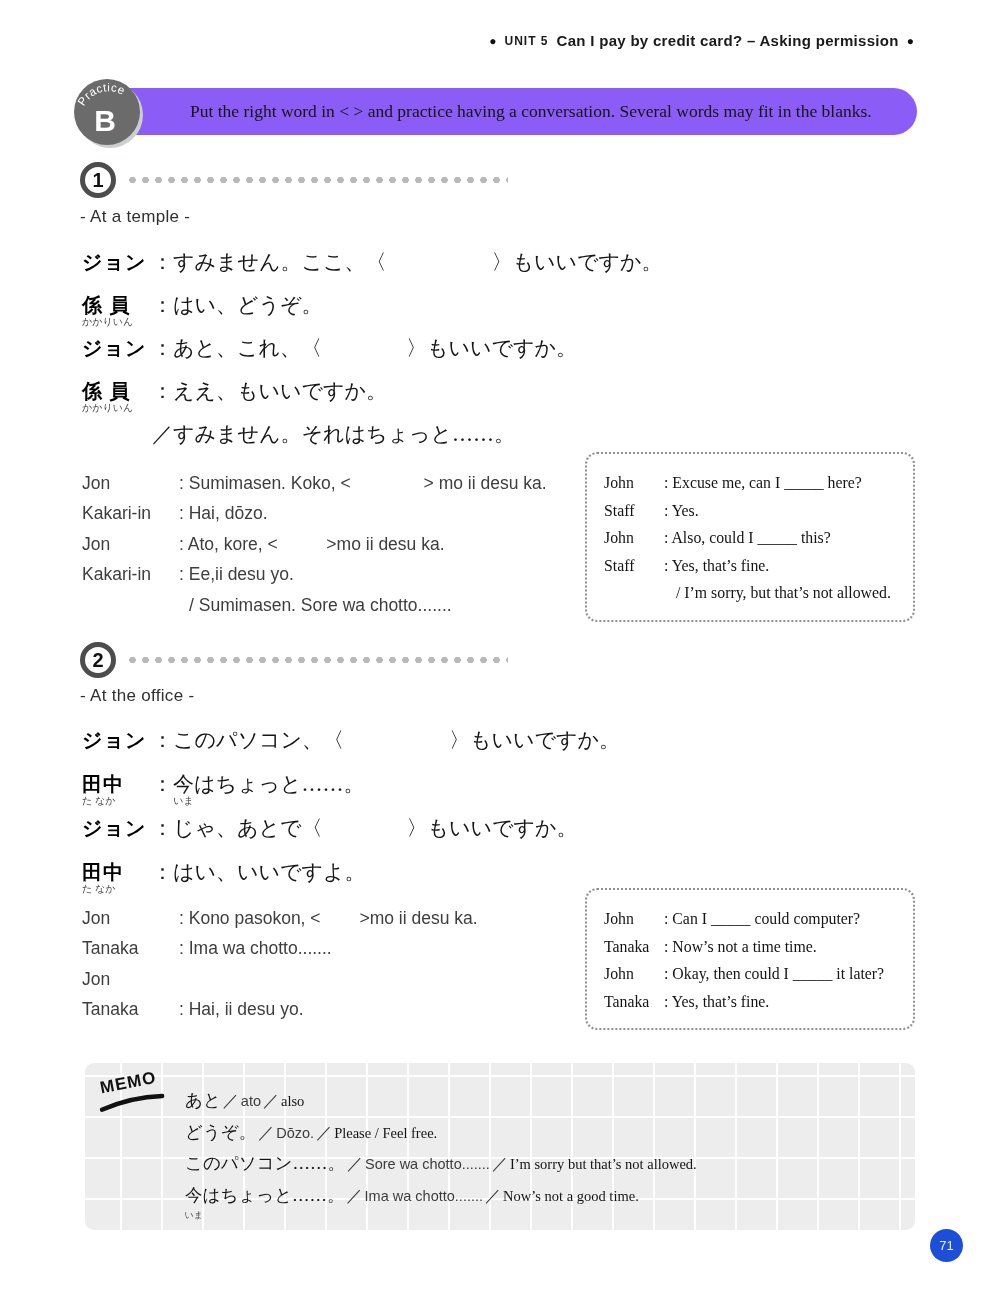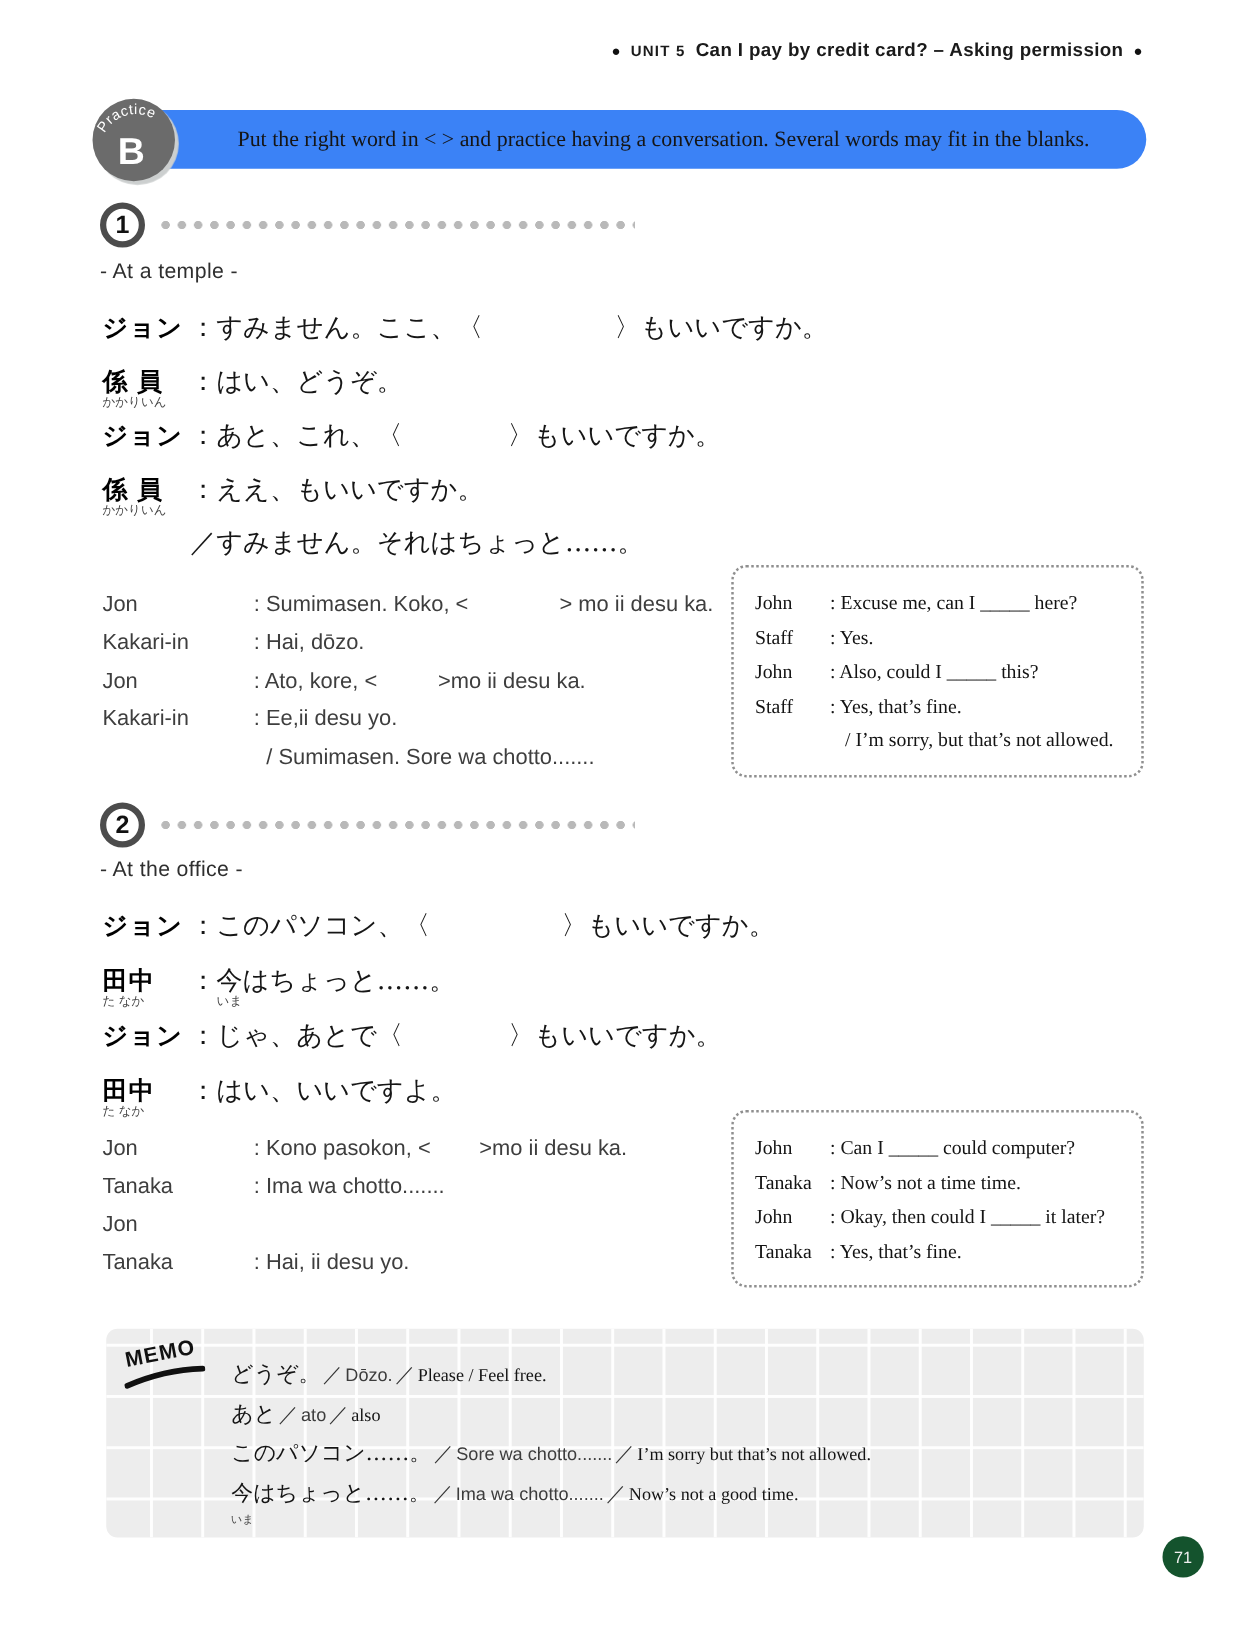--- a/index.html
+++ b/index.html
@@ -12,21 +12,21 @@
   
   .hdr { position:absolute; top:32px; right:86px; display:flex; align-items:center; gap:8px; }
   .hdr .bullet { font-size:12px; color:#111; line-height:1; }
   .hdr .unit { font-weight:800; font-size:12px; letter-spacing:1px; }
   .hdr .title { font-weight:700; font-size:15px; letter-spacing:.3px; }
 
   
   .practice-row { position:absolute; top:84px; left:72px; width:845px; height:56px; }
   .practice-bar {
     position:absolute; left:34px; right:0; top:4px; height:47px;
-    background:#3b82f6; border-radius:25px; display:flex; align-items:center;
+    background:#8b5cf6; border-radius:25px; display:flex; align-items:center;
     padding-left:84px;
   }
   .practice-bar .instr { font-family:"Liberation Serif", serif; font-size:17.5px; color:#151515; }
   .badge { position:absolute; left:0; top:-7px; width:70px; height:70px; filter:drop-shadow(3px 3px 0 #cccfcf); }
 
   
   .sec-head { position:absolute; left:80px; display:flex; align-items:center; }
   .num-circle {
     width:36px; height:36px; border-radius:50%; border:5px solid #4c4c4c; background:#fff;
     display:flex; align-items:center; justify-content:center;
@@ -57,21 +57,21 @@
   }
   .ruby-u { position:relative; display:inline-block; }
   .ruby-u .furi2 {
     position:absolute; left:50%; transform:translateX(-50%); top:24px;
     font-size:10px; font-style:normal; color:#444; font-family:"Liberation Sans",sans-serif; white-space:nowrap;
   }
 
   
   .bottom-row { position:absolute; left:82px; width:833px; display:flex; justify-content:space-between; align-items:flex-start; }
   .romaji { padding-top:16px; width:495px; }
-  .rm-line { display:flex; font-size:17.5px; color:#3e3e3e; line-height:30.4px;gap:24px; }
+  .rm-line { display:flex; font-size:17.5px; color:#3e3e3e; line-height:30.4px; }
   .rm-speaker { width:97px; flex:0 0 97px; }
   .rm-text { white-space:pre; }
   .rm-text.cont { margin-left:10px; }
 
   .en-box {
     width:330px; border:2px dotted #8f8f8f; border-radius:12px;
     padding:15px 15px 13px 17px;
     font-family:"Liberation Serif", serif; font-size:15.8px; color:#141414;
   }
   .en-line { display:flex; line-height:27.6px; }
@@ -97,21 +97,21 @@
   .memo-line { line-height:30.5px; white-space:pre; }
   .m-jp { font-family:"DejaVu Serif", serif; font-size:17.5px; color:#141414; }
   .m-slash { font-family:"DejaVu Serif", serif; font-size:16px; color:#333; padding:0 2px; }
   .m-rm { font-size:14.5px; color:#3c3c3c; }
   .m-en { font-family:"Liberation Serif", serif; font-size:14.5px; color:#141414; }
   .memo .ruby-u .furi2 { top:20px; font-size:9px; }
 
   
   .page-circle {
     position:absolute; left:930px; top:1229px; width:33px; height:33px; border-radius:50%;
-    background:#14532d; color:#efefef; display:flex; align-items:center; justify-content:center;
+    background:#1d4ed8; color:#efefef; display:flex; align-items:center; justify-content:center;
     font-size:13px;
   }
 </style>
 </head>
 <body>
 
 <div class="page">
 
   <div class="hdr">
     <span class="bullet">●</span>
@@ -281,22 +281,22 @@
 
   <div class="memo">
     <div class="grid"></div>
     <div class="memo-label">
       <div class="word">MEMO</div>
       <svg width="66" height="10" viewBox="0 0 66 10">
         <path d="M2 7 Q 33 0 64 5" stroke="#111" stroke-width="4.5" fill="none" stroke-linecap="round"></path>
       </svg>
     </div>
     <div class="memo-lines">
+      <div class="memo-line"><span class="m-jp">あと</span><span class="m-slash">／</span><span class="m-rm">ato</span><span class="m-slash">／</span><span class="m-en">also</span></div>
       <div class="memo-line"><span class="m-jp">どうぞ。</span><span class="m-slash">／</span><span class="m-rm">Dōzo.</span><span class="m-slash">／</span><span class="m-en">Please / Feel free.</span></div>
-      <div class="memo-line"><span class="m-jp">あと</span><span class="m-slash">／</span><span class="m-rm">ato</span><span class="m-slash">／</span><span class="m-en">also</span></div>
       <div class="memo-line"><span class="m-jp">このパソコン……。</span><span class="m-slash">／</span><span class="m-rm">Sore wa chotto.......</span><span class="m-slash">／</span><span class="m-en">I’m sorry but that’s not allowed.</span></div>
       <div class="memo-line"><span class="m-jp"><span class="ruby-u"><span>今</span><i class="furi2">いま</i></span><span>はちょっと……。</span></span><span class="m-slash">／</span><span class="m-rm">Ima wa chotto.......</span><span class="m-slash">／</span><span class="m-en">Now’s not a good time.</span></div>
     </div>
   </div>
 
   <div class="page-circle">
     <span>71</span>
   </div>
 
 </div>

